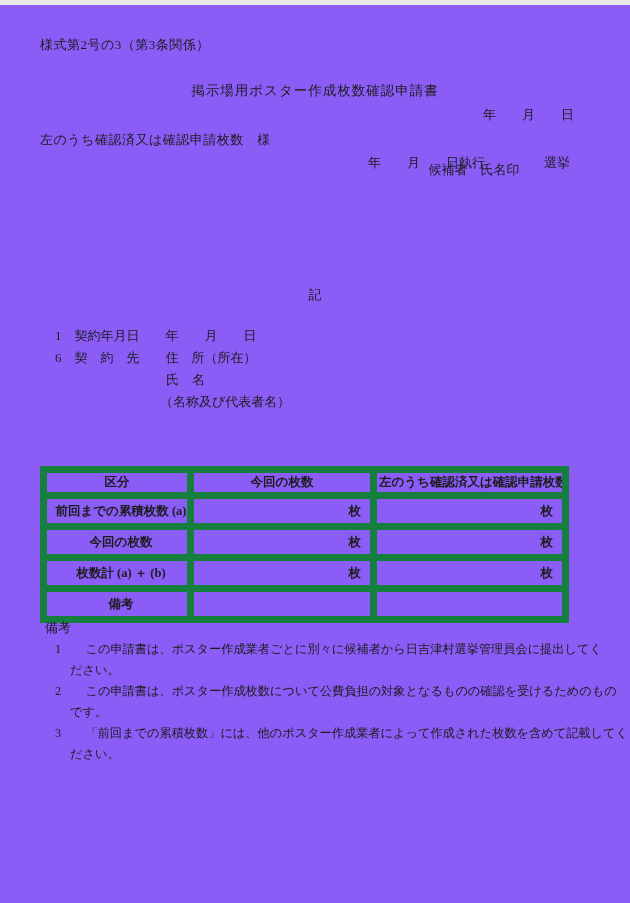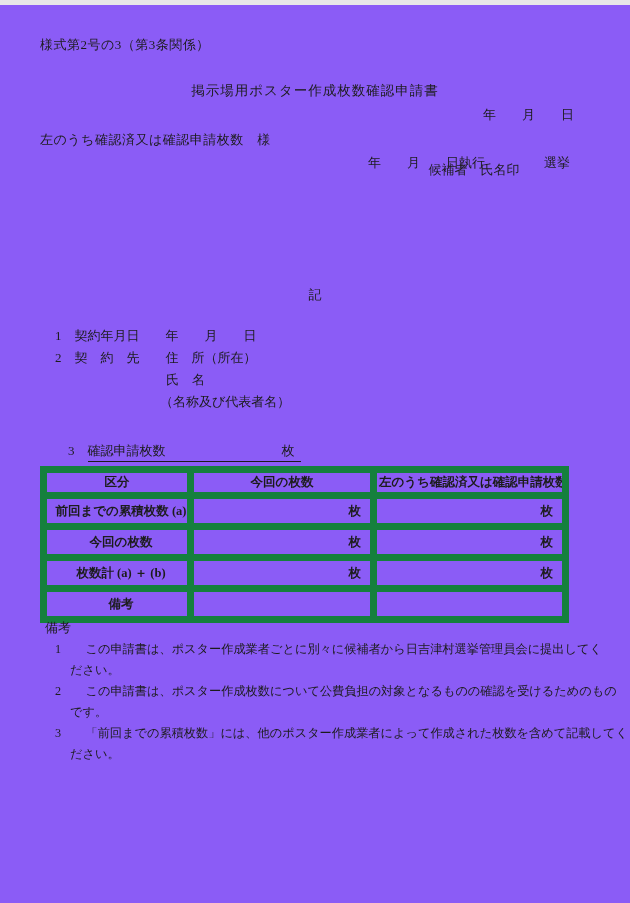--- a/index.html
+++ b/index.html
@@ -93,29 +93,26 @@
   <div class="abs candidate-line">
     <span>候補者　氏名</span>
     <span>印</span>
   </div>
 
 
   <div class="abs section-marker">記</div>
 
   <div class="abs item-line item1">1　契約年月日　　年　　月　　日</div>
 
-  <div class="abs item-line item2">2　契　約　先　　住　所（所在）</div>
+  <div class="abs item-line item2">6　契　約　先　　住　所（所在）</div>
 
   <div class="abs item2-name">氏　名</div>
 
   <div class="abs item2-rep">（名称及び代表者名）</div>
 
-  <div class="abs item-line item3">
-    <span>3　</span><span class="underlined"><span>確認申請枚数</span><span class="blank-space"></span><span>枚</span></span>
-  </div>
 
   <table class="count-table">
     <colgroup>
       <col class="col-1">
         <col class="col-2">
         <col class="col-3">
     </colgroup>
     <tbody>
         <tr>
       <th>区分</th>

